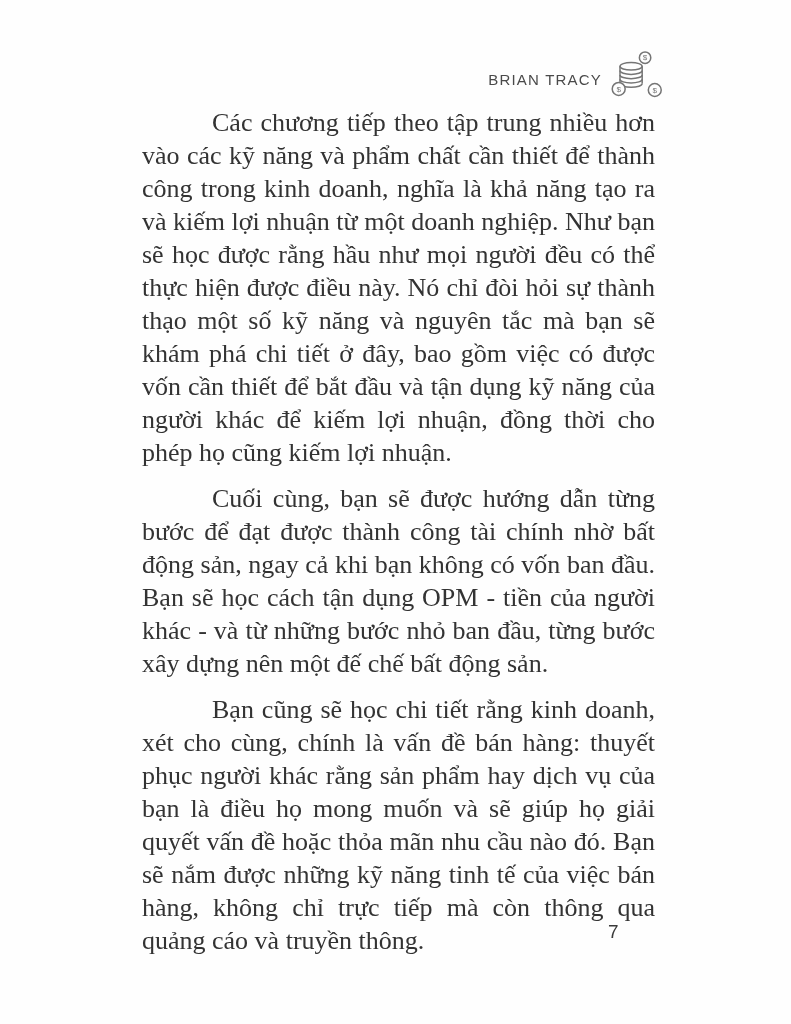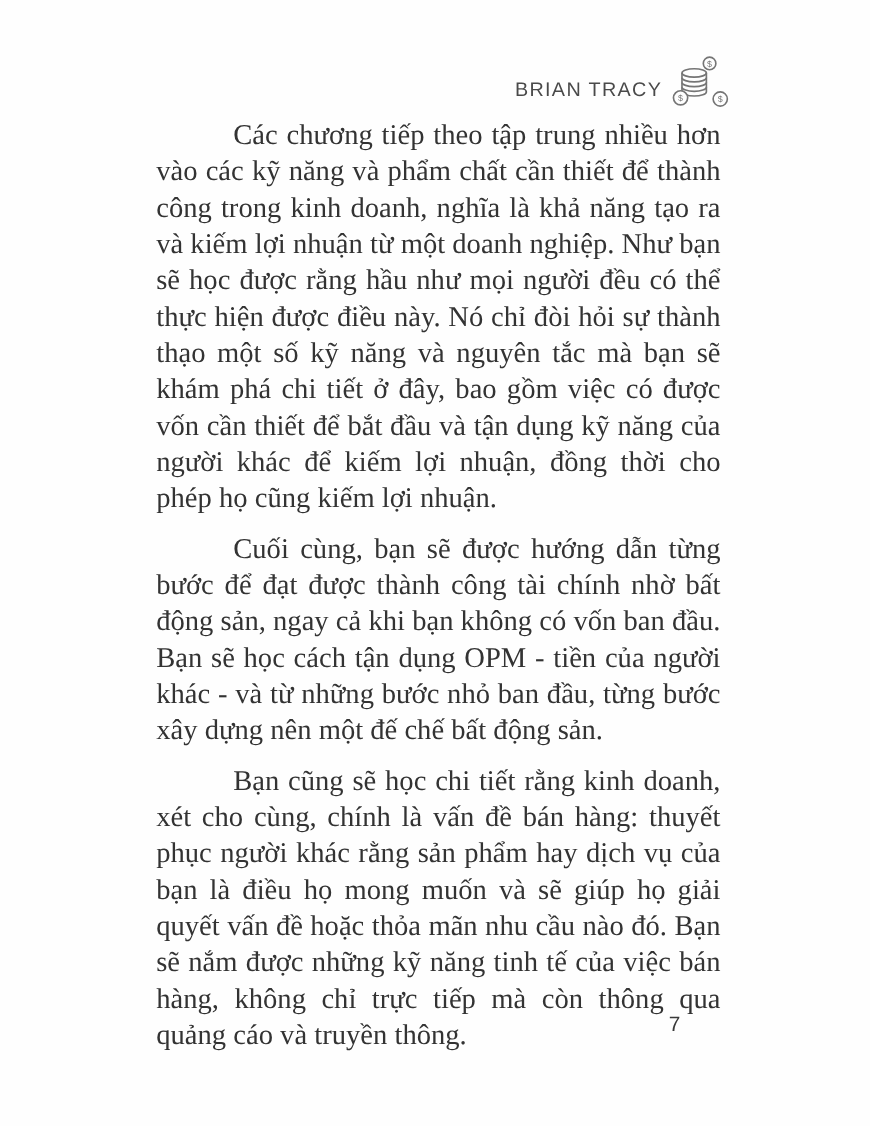--- a/index.html
+++ b/index.html
@@ -16,21 +16,21 @@
   .header {
     position: absolute;
     top: 50px;
     right: 126px;
     display: flex;
     align-items: flex-start;
   }
   .author-name {
     margin-top: 21px;
     font-family: "Liberation Sans", "DejaVu Sans", sans-serif;
-    font-size: 18px;
+    font-size: 15px;
     font-weight: 400;
     letter-spacing: 1.2px;
     color: #4a4a4a;
     white-space: nowrap;
   }
   .coins-icon-wrap {
     width: 56px;
     height: 52px;
     margin-left: 7px;
   }

